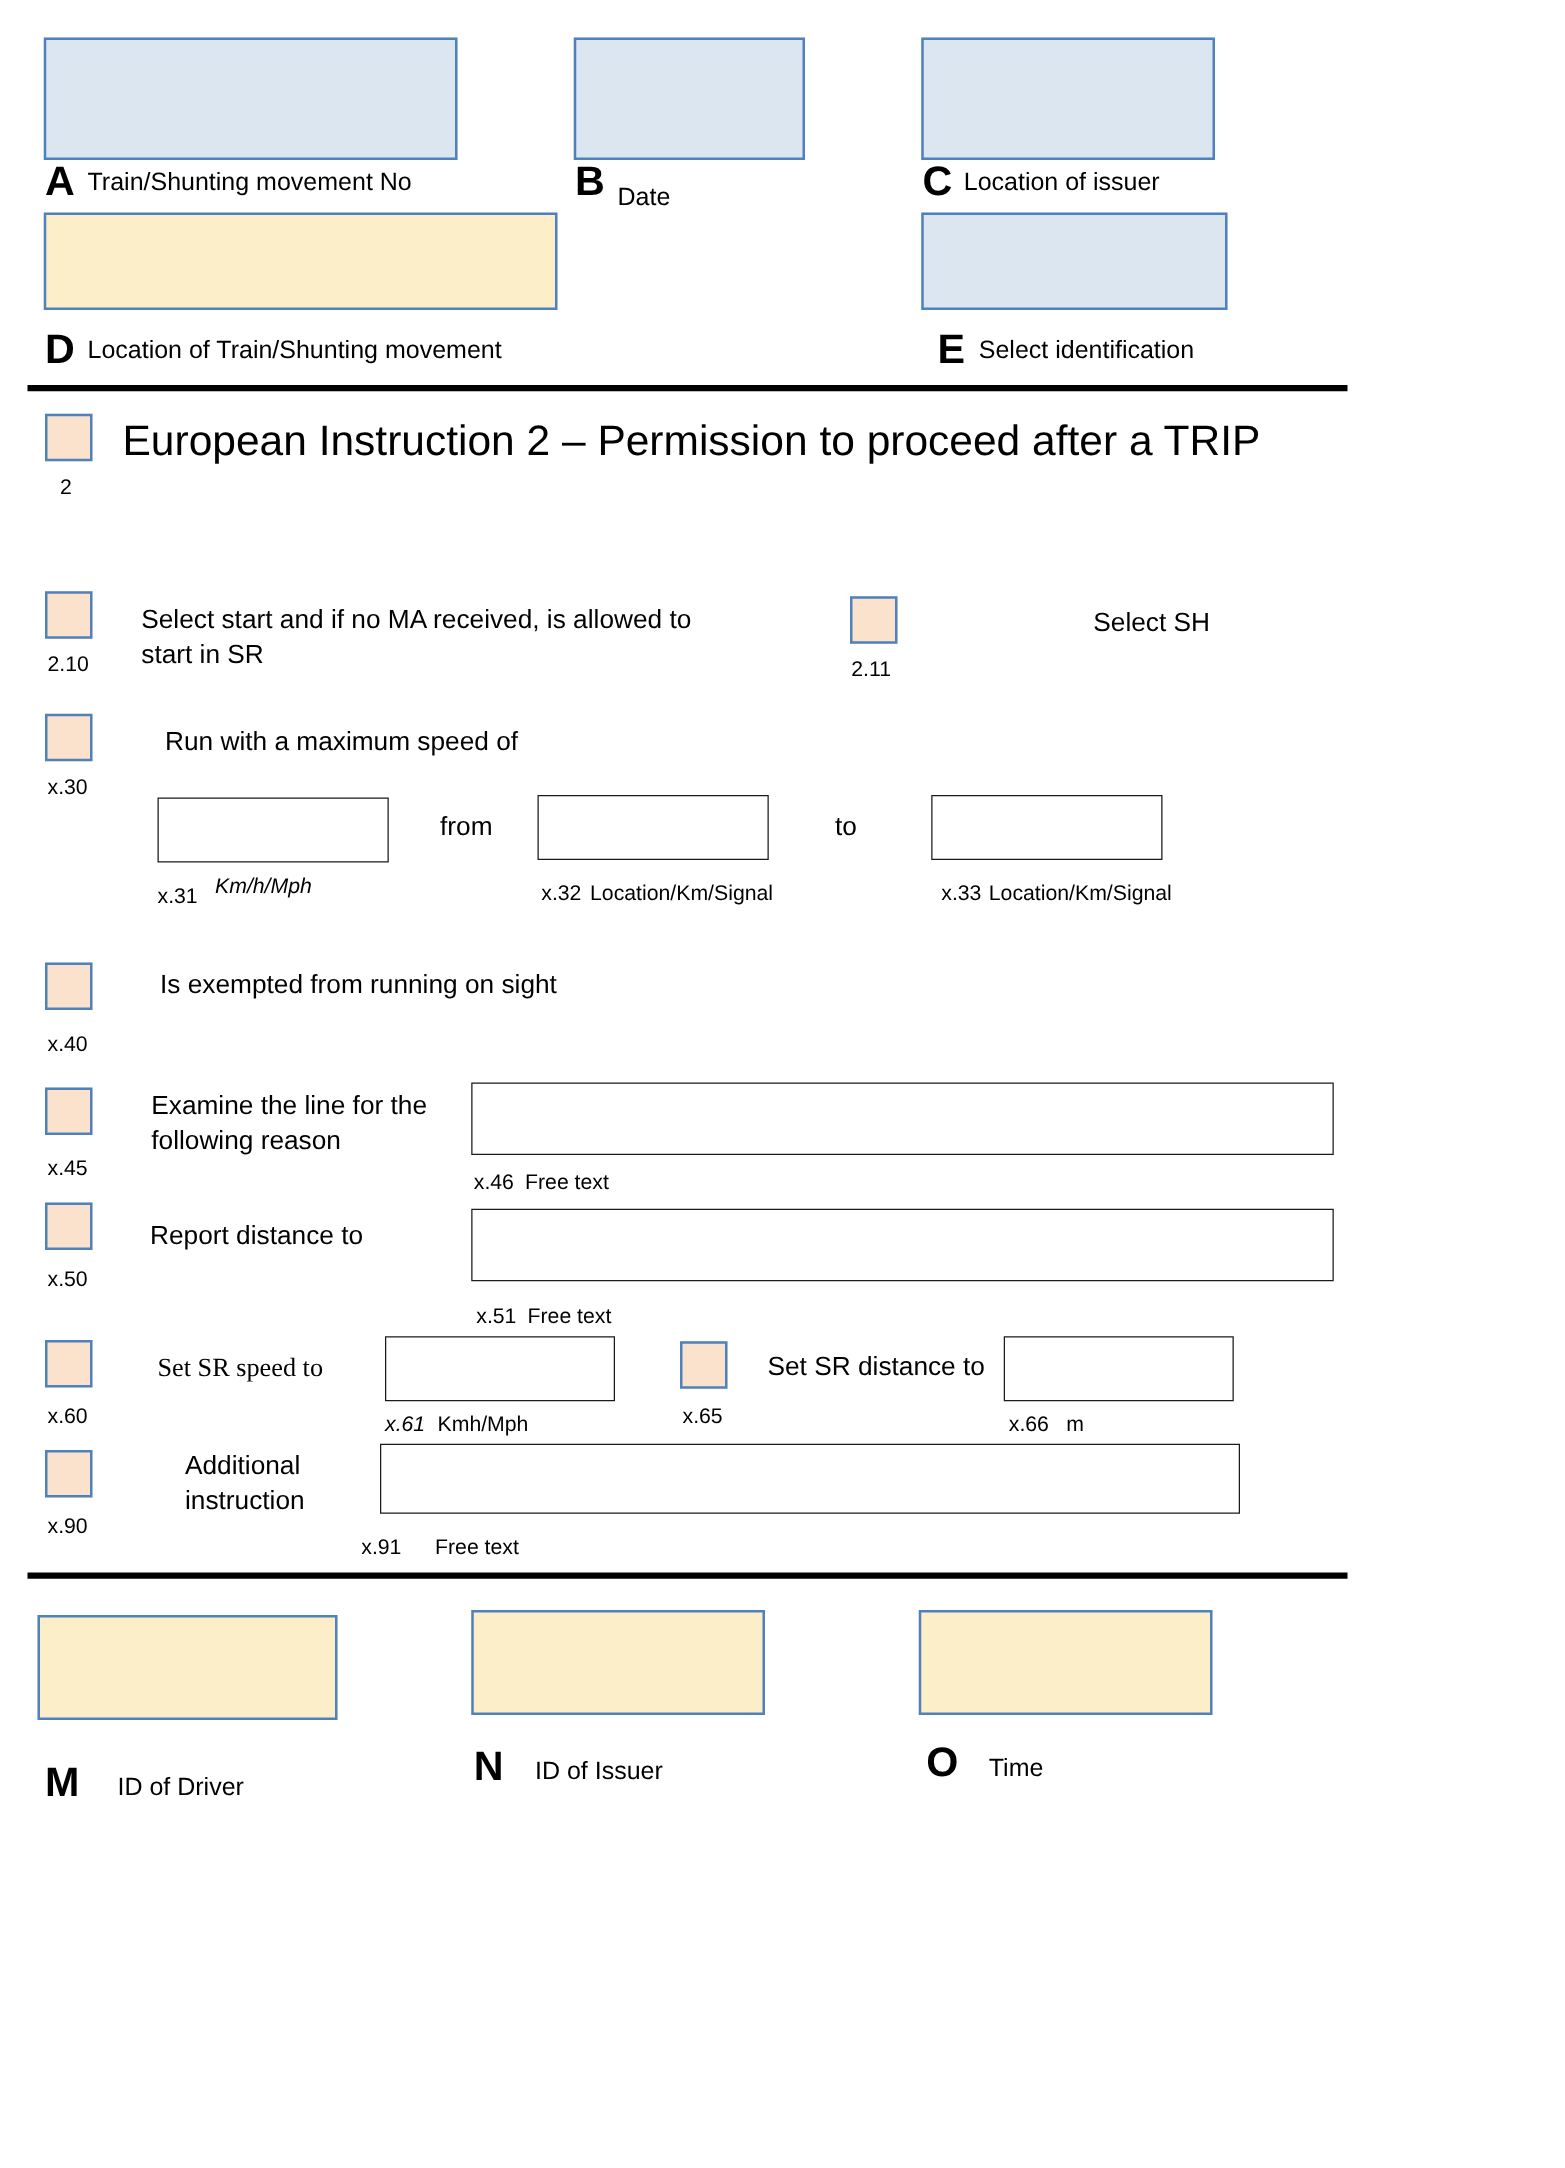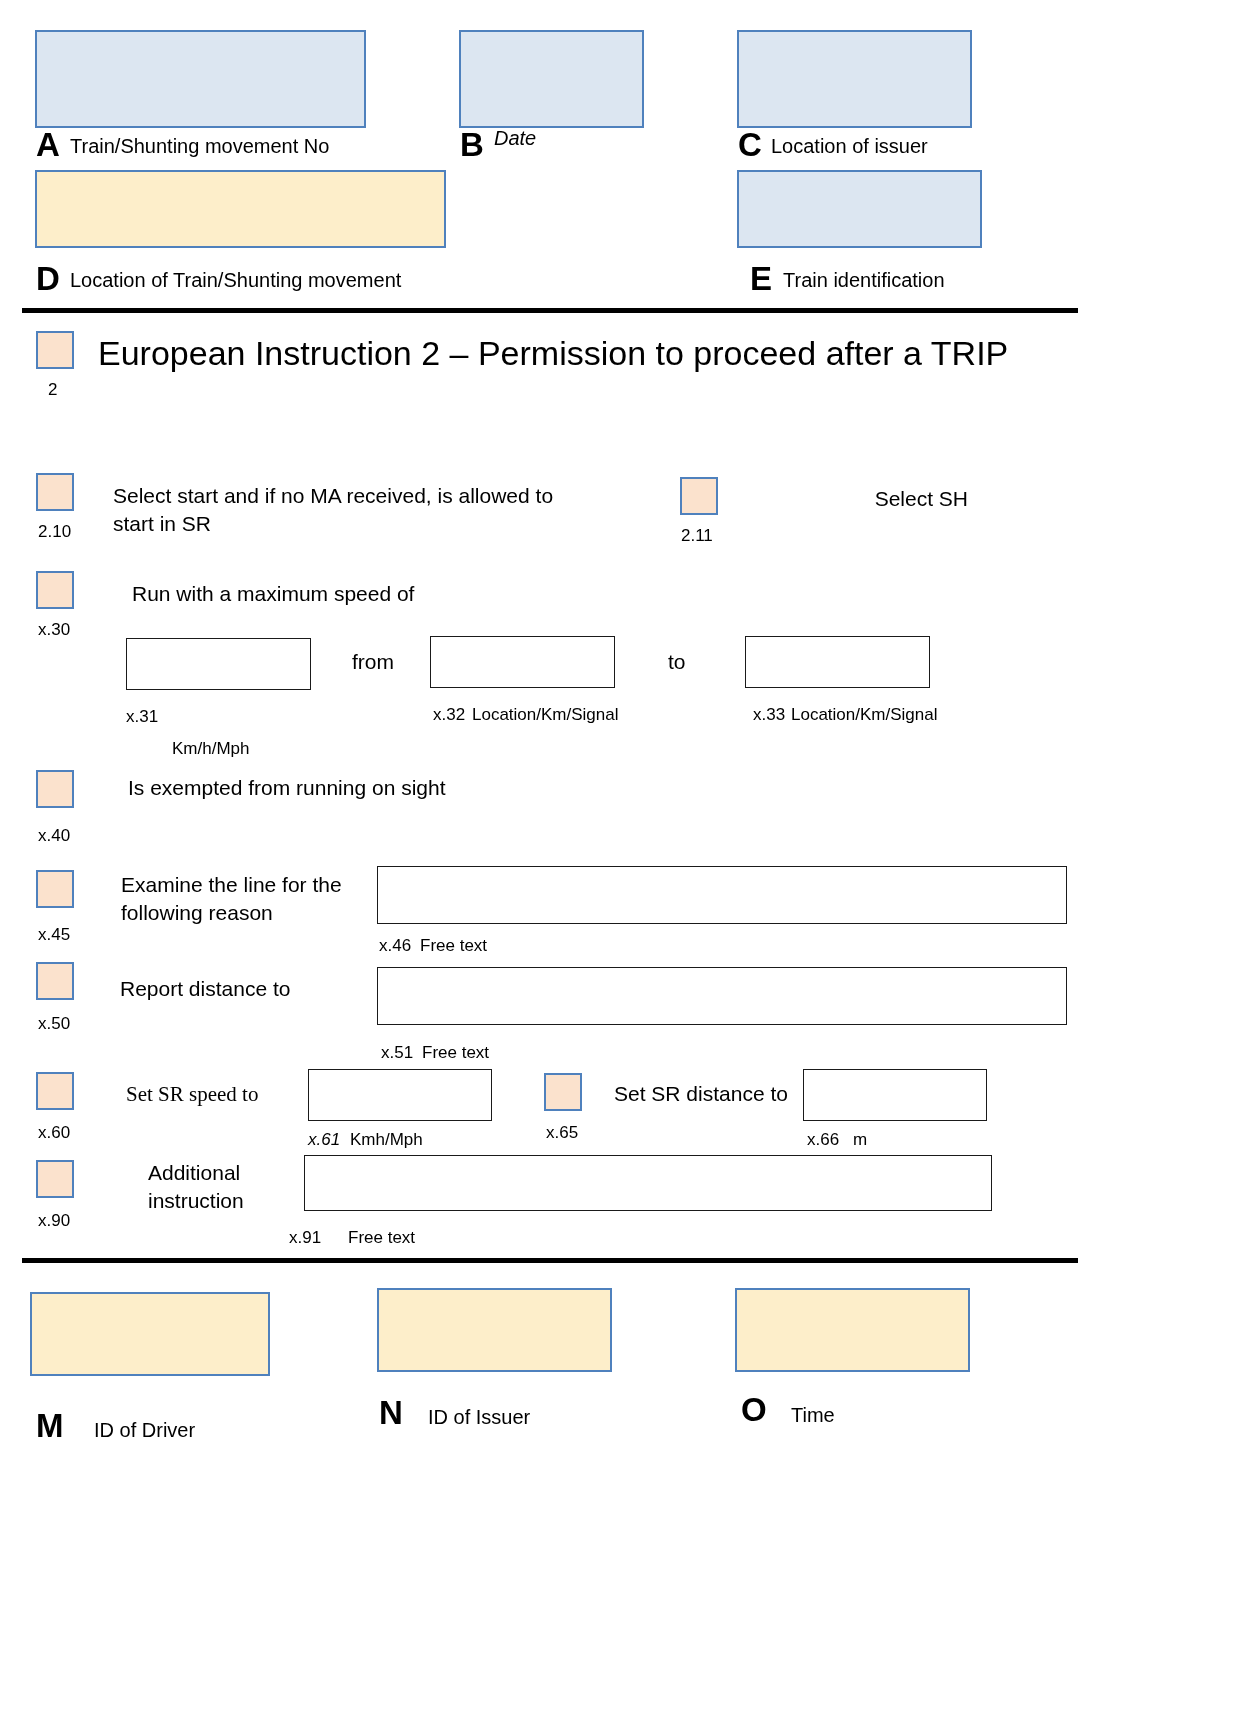--- a/index.html
+++ b/index.html
@@ -80,33 +80,33 @@
 </style>
 </head>
 <body>
 
 <div class="abs box-blue" style="left:35px; top:30px; width:331px; height:98px;"></div>
 <div class="abs letter" style="left:36px; top:128px;">A</div>
 <div class="abs letter-label" style="left:70px; top:136px;">Train/Shunting movement No</div>
 
 <div class="abs box-blue" style="left:459px; top:30px; width:185px; height:98px;"></div>
 <div class="abs letter" style="left:460px; top:128px;">B</div>
-<div class="abs letter-label" style="left:494px; top:128px;font-style:italic;">Date</div>
+<div class="abs letter-label" style="left:494px; top:148px;">Date</div>
 
 <div class="abs box-blue" style="left:737px; top:30px; width:235px; height:98px;"></div>
 <div class="abs letter" style="left:738px; top:128px;">C</div>
 <div class="abs letter-label" style="left:771px; top:136px;">Location of issuer</div>
 
 <div class="abs box-cream" style="left:35px; top:170px; width:411px; height:78px;"></div>
 <div class="abs letter" style="left:36px; top:262px;">D</div>
 <div class="abs letter-label" style="left:70px; top:270px;">Location of Train/Shunting movement</div>
 
 <div class="abs box-blue" style="left:737px; top:170px; width:245px; height:78px;"></div>
 <div class="abs letter" style="left:750px; top:262px;">E</div>
-<div class="abs letter-label" style="left:783px; top:270px;">Train identification</div>
+<div class="abs letter-label" style="left:783px; top:270px;">Select identification</div>
 
 <div class="abs rule" style="left:22px; top:308px; width:1056px;"></div>
 
 <div class="abs chk" style="left:36px; top:331px; width:38px; height:38px;"></div>
 <div class="abs code" style="left:48px; top:381px;">2</div>
 <div class="abs title" style="left:98px; top:335px;">European Instruction 2 – Permission to proceed after a TRIP</div>
 
 <div class="abs chk" style="left:36px; top:473px; width:38px; height:38px;"></div>
 <div class="abs code" style="left:38px; top:523px;">2.10</div>
 <div class="abs body-text" style="left:113px; top:482px; width:470px;">Select start and if no MA received, is allowed to start in SR</div>
@@ -114,21 +114,21 @@
 <div class="abs chk" style="left:680px; top:477px; width:38px; height:38px;"></div>
 <div class="abs code" style="left:681px; top:527px;">2.11</div>
 <div class="abs body-text" style="left:748px; top:485px; width:220px;text-align:right;">Select SH</div>
 
 <div class="abs chk" style="left:36px; top:571px; width:38px; height:38px;"></div>
 <div class="abs code" style="left:38px; top:621px;">x.30</div>
 <div class="abs body-text" style="left:132px; top:580px; width:420px;">Run with a maximum speed of</div>
 
 <div class="abs box-white" style="left:126px; top:638px; width:185px; height:52px;"></div>
 <div class="abs small-label" style="left:126px; top:708px;">x.31</div>
-<div class="abs small-label" style="left:172px; top:740px;">Km/h/Mph</div>
+<div class="abs small-label" style="left:172px; top:700px;font-style:italic;">Km/h/Mph</div>
 
 <div class="abs conn" style="left:352px; top:651px;">from</div>
 
 <div class="abs box-white" style="left:430px; top:636px; width:185px; height:52px;"></div>
 <div class="abs small-label" style="left:433px; top:706px;">x.32</div>
 <div class="abs small-label" style="left:472px; top:706px;">Location/Km/Signal</div>
 
 <div class="abs conn" style="left:668px; top:651px;">to</div>
 
 <div class="abs box-white" style="left:745px; top:636px; width:185px; height:52px;"></div>

